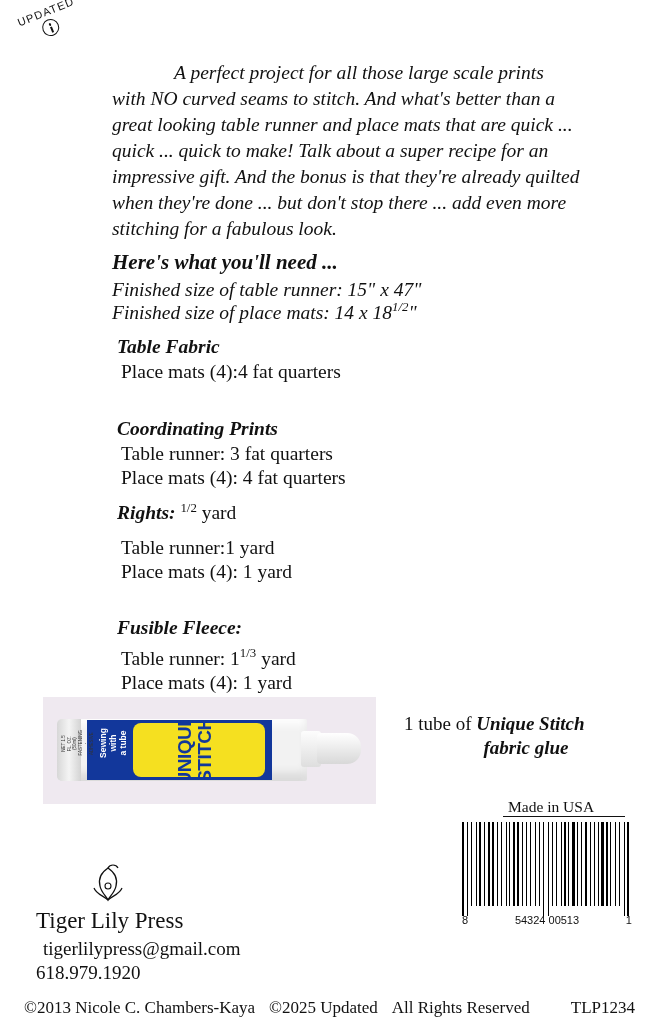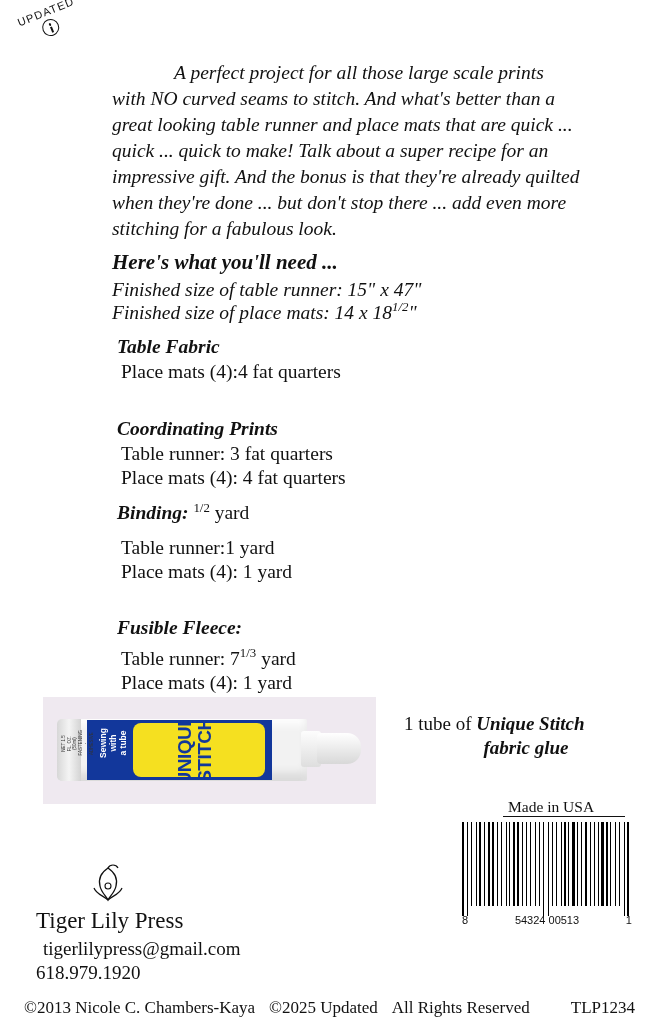--- a/index.html
+++ b/index.html
@@ -383,38 +383,38 @@
   <div class="g-line">
     <span>Table runner: 3 fat quarters</span>
   </div>
   <div class="g-line">
     <span>Place mats (4): 4 fat quarters</span>
   </div>
 </div>
 
 <div class="group g3">
   <div class="g-title">
-    <span>Binding:</span>
+    <span>Rights:</span>
     <span class="inline-val"><sup class="frac">1/2</sup><span> yard</span></span>
   </div>
 </div>
 
 <div class="group g4">
   <div class="g-line">
     <span>Table runner:1 yard</span>
   </div>
   <div class="g-line">
     <span>Place mats (4): 1 yard</span>
   </div>
 </div>
 
 <div class="group g5">
   <div class="g-title">Fusible Fleece:</div>
   <div class="g-line">
-    <span>Table runner: 7</span><sup class="frac">1/3</sup><span> yard</span>
+    <span>Table runner: 1</span><sup class="frac">1/3</sup><span> yard</span>
   </div>
   <div class="g-line">
     <span>Place mats (4): 1 yard</span>
   </div>
 </div>
 
 <div class="glue-photo">
   <div class="tube-body"></div>
   <div class="tube-crimp"></div>
   <div class="tube-label">

